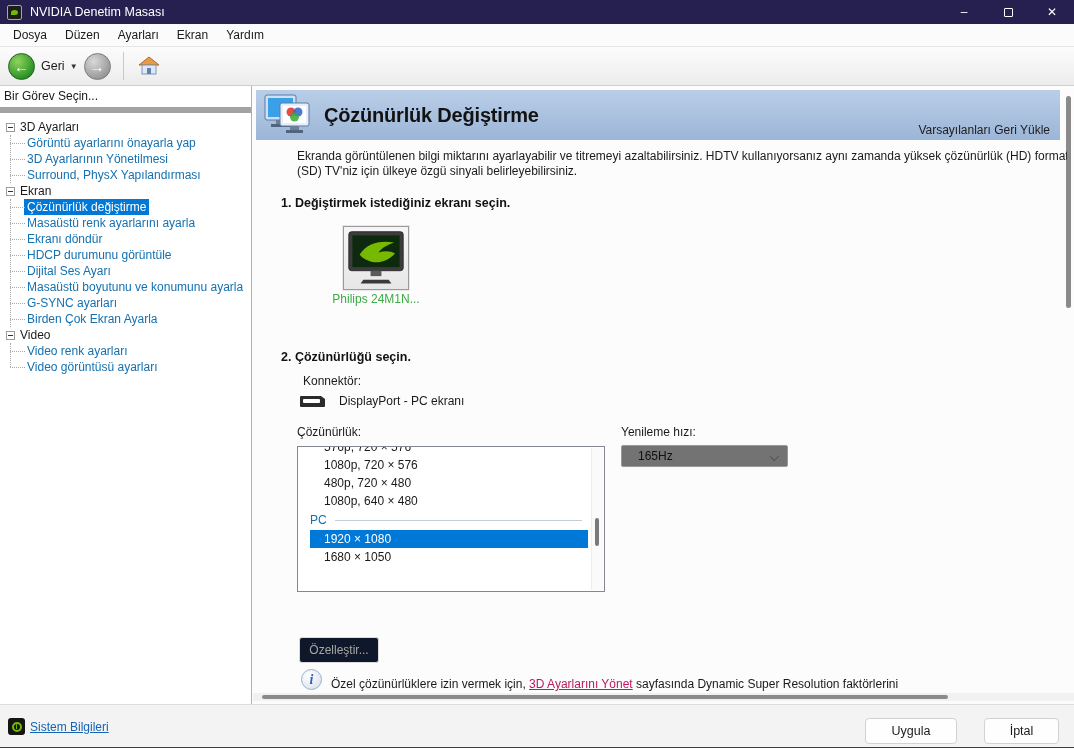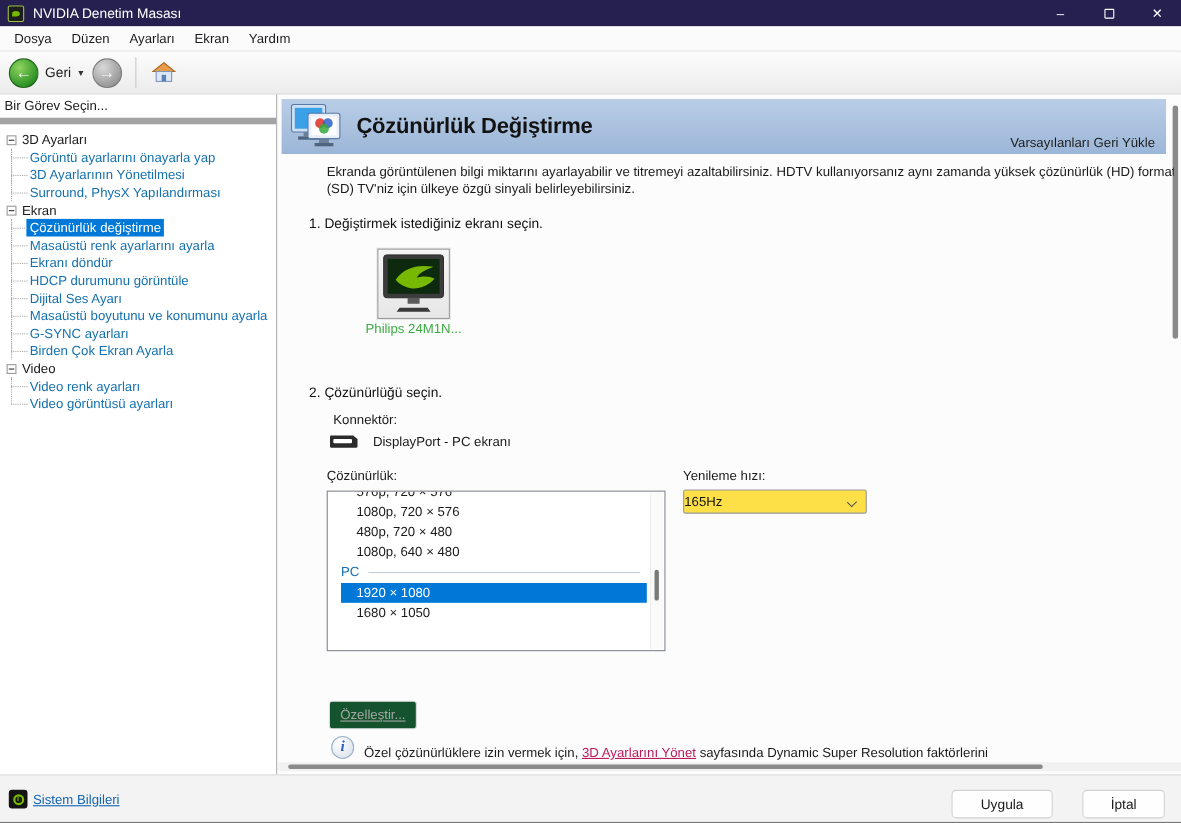--- a/index.html
+++ b/index.html
@@ -76,21 +76,21 @@
     position:absolute; left:3px; top:4px; width:804px; height:50px;
     background:linear-gradient(180deg,#b9cde7 0%, #a9c1de 55%, #9cb6d8 100%);
     display:flex; align-items:center;
   }
   .banner-title { margin-left:12px; font-size:20px; font-weight:bold; color:#121212; letter-spacing:-0.2px; }
   .restore-link { position:absolute; right:10px; bottom:3px; font-size:12px; color:#1c1c1c; }
   .v-scroll { position:absolute; right:2px; top:6px; width:7px; height:606px; }
   .v-scroll .thumb { position:absolute; left:1px; top:4px; width:5px; height:212px; background:#8a8a8a; border-radius:3px; }
   .desc { position:absolute; left:44px; top:63px; width:770px; font-size:12px; color:#1a1a1a; line-height:15px; }
   .desc .l1 { white-space:nowrap; overflow:hidden; }
-  .step-heading { position:absolute; font-size:12.5px; font-weight:normal; color:#111; }
+  .step-heading { position:absolute; font-size:12.5px; font-weight:bold; color:#111; }
   .s1 { left:28px; top:110px; }
   .s2 { left:28px; top:264px; }
   .display-tile {
     position:absolute; left:90px; top:140px; width:66px; height:64px;
     background:linear-gradient(180deg,#f5f5f5,#e7e7e7); border:1px solid #9a9a9a;
     box-shadow:0 0 0 1px #e9e9e9; display:flex; align-items:center; justify-content:center;
   }
   .display-label { position:absolute; left:40px; top:206px; width:166px; text-align:center; font-size:12px; color:#3cab44; }
   .field-label { position:absolute; font-size:12px; color:#1a1a1a; }
   .konnektor-label { left:50px; top:288px; }
@@ -104,28 +104,28 @@
   }
   .reslist-inner { position:absolute; left:0; top:-9px; right:16px; }
   .res-item { height:18px; line-height:18px; margin-left:12px; padding-left:14px; font-size:12px; color:#1a1a1a; }
   .res-item.sel { background:#0078d7; color:#fff; }
   .res-group { height:20px; display:flex; align-items:center; margin-left:12px; font-size:12px; color:#1470af; }
   .res-group .gline { flex:1; border-top:1px solid #c3cedb; margin:0 6px 0 8px; }
   .reslist .lscroll { position:absolute; right:1px; top:1px; bottom:1px; width:12px; background:#fafafa; border-left:1px solid #eee; }
   .reslist .lthumb { position:absolute; right:4px; top:70px; width:4px; height:28px; background:#7a7a7a; border-radius:2px; }
   .hz-select {
     position:absolute; left:368px; top:359px; width:167px; height:22px;
-    background:#fde047; border:1px solid #999; border-radius:2px;
-    display:flex; align-items:center; padding-left:0; font-size:12px; color:#111;
+    background:#737373; border:1px solid #999; border-radius:2px;
+    display:flex; align-items:center; padding-left:16px; font-size:12px; color:#111;
   }
   .hz-chevron { position:absolute; right:9px; top:7px; width:7px; height:7px; border-left:1px solid #555; border-bottom:1px solid #555; transform:rotate(-45deg) scaleY(0.9); }
   .customize-btn {
     position:absolute; left:46px; top:551px; width:80px; height:26px;
-    background:#14532d; border:1px solid #dcdcdc; border-radius:3px;
-    font-size:12px; color:#a6a6a6; display:flex; align-items:center; justify-content:center;text-decoration:underline;
+    background:#0f172a; border:1px solid #dcdcdc; border-radius:3px;
+    font-size:12px; color:#a6a6a6; display:flex; align-items:center; justify-content:center;
   }
   .info-row { position:absolute; left:48px; top:583px; display:flex; align-items:flex-start; }
   .info-icon {
     width:21px; height:21px; border-radius:50%;
     background:radial-gradient(circle at 35% 30%, #ffffff, #dfe6ef 75%, #c3cedd);
     border:1px solid #9ab0c8; display:flex; align-items:center; justify-content:center;
     font-family:"Liberation Serif", serif; font-weight:bold; font-style:italic;
     color:#2f5fc2; font-size:14px; flex:none;
   }
   .info-text { margin-left:9px; padding-top:8px; font-size:12px; color:#1a1a1a; white-space:nowrap; }

